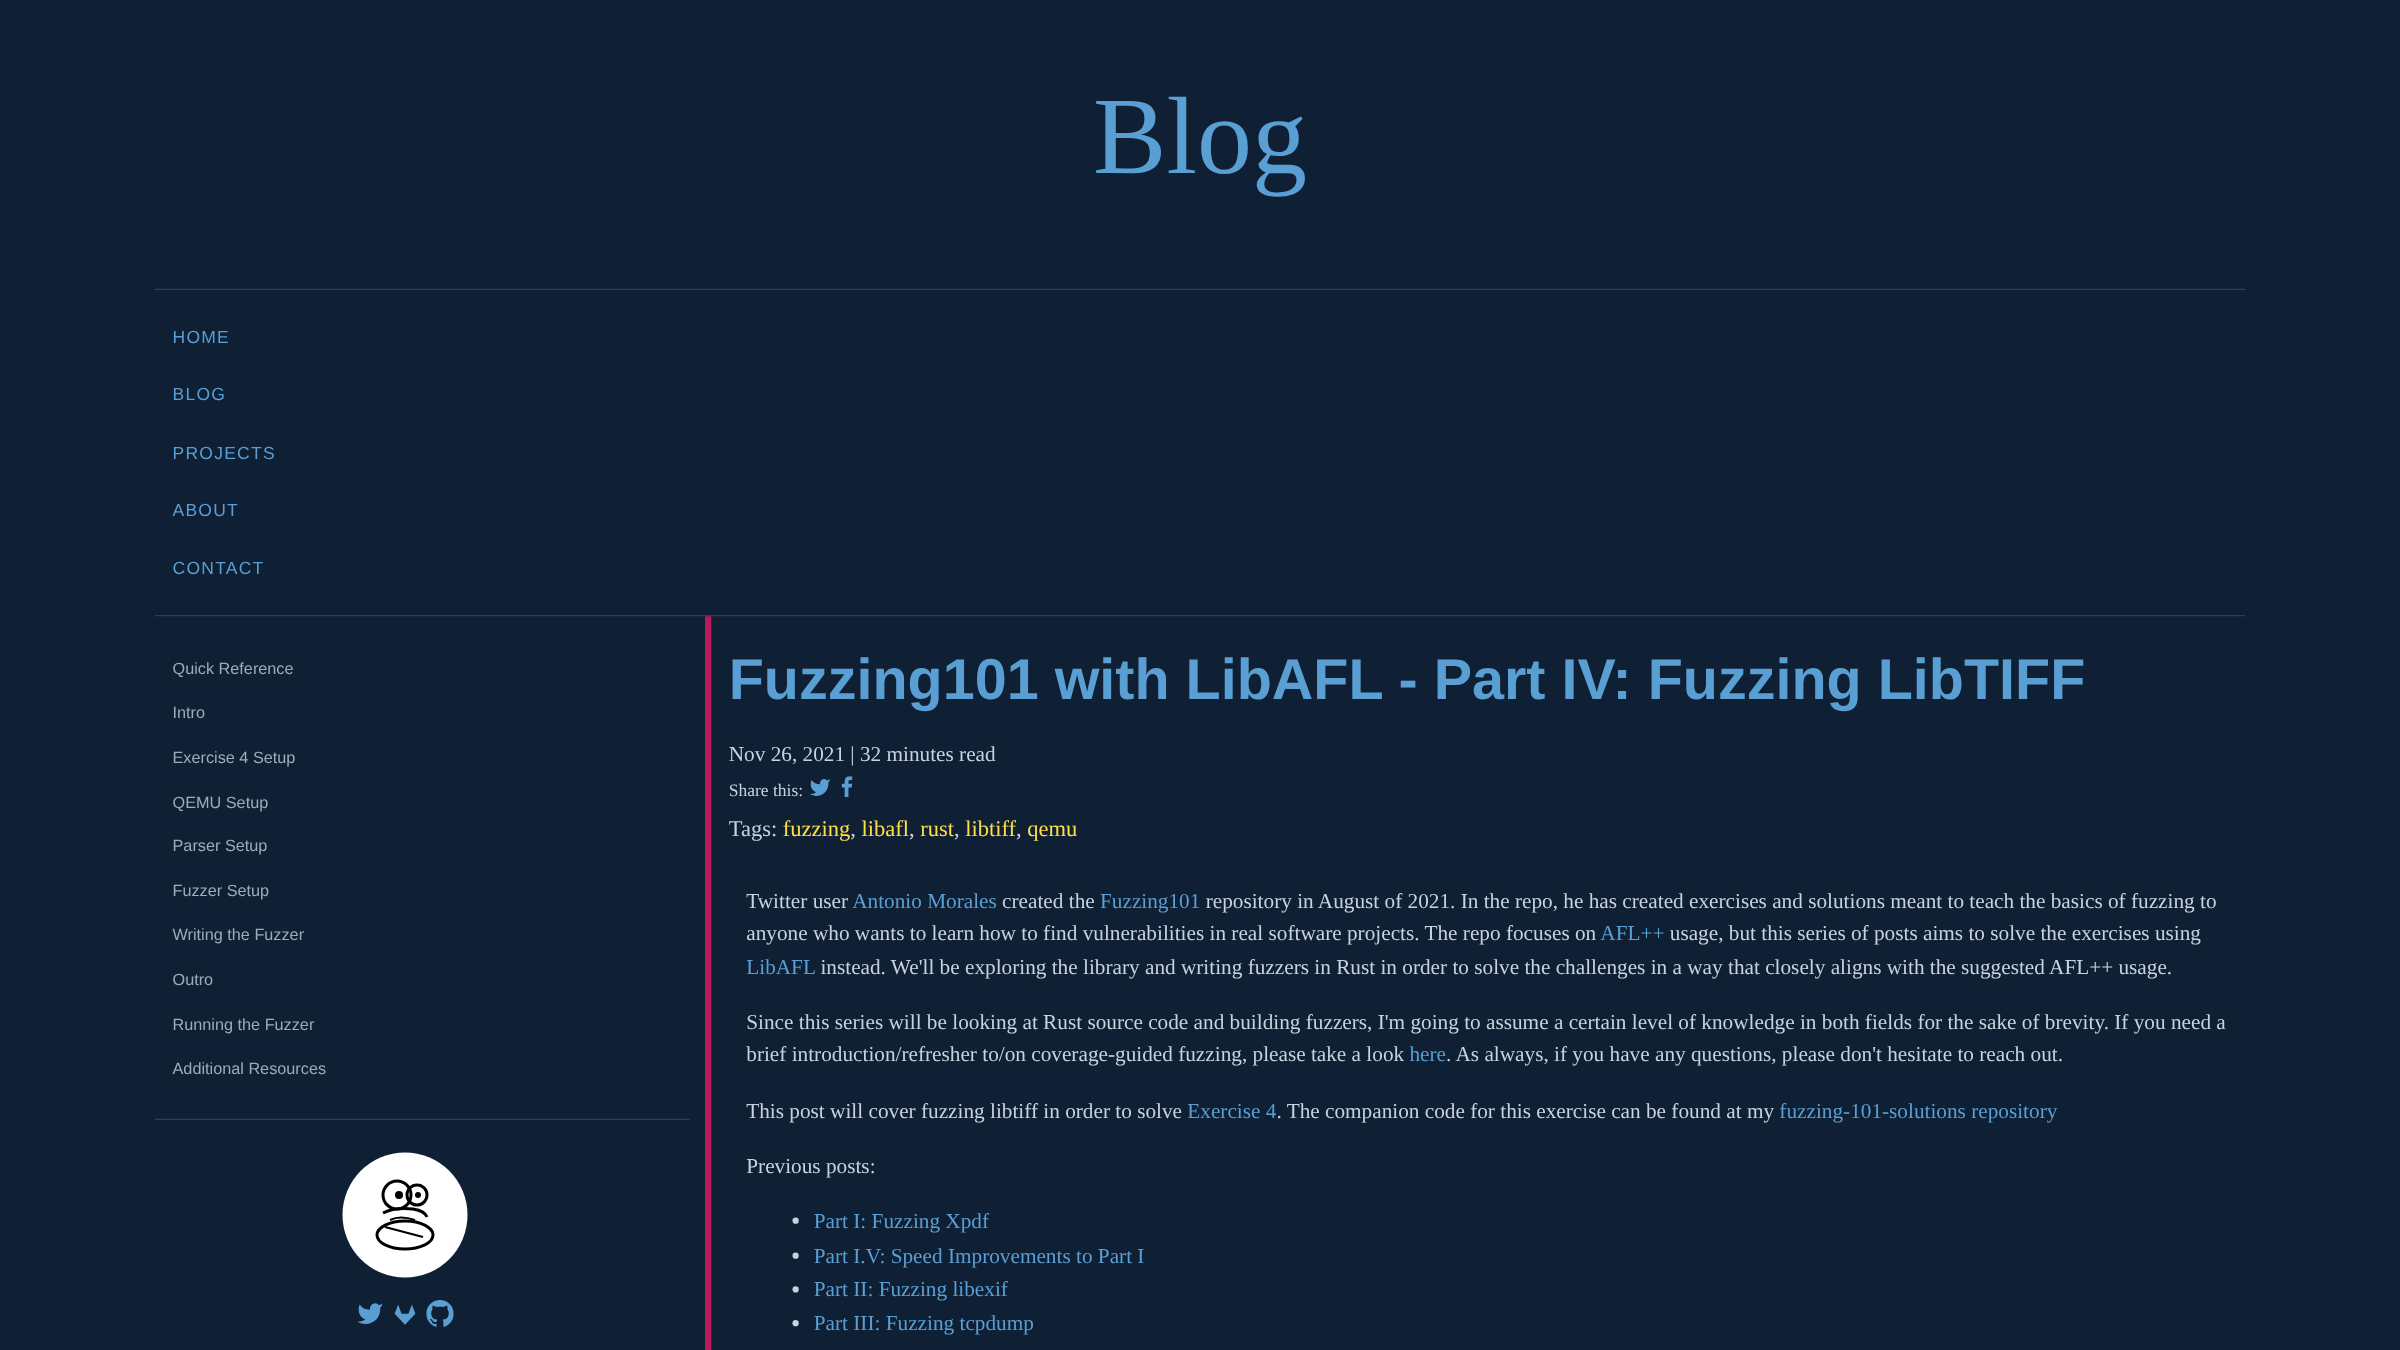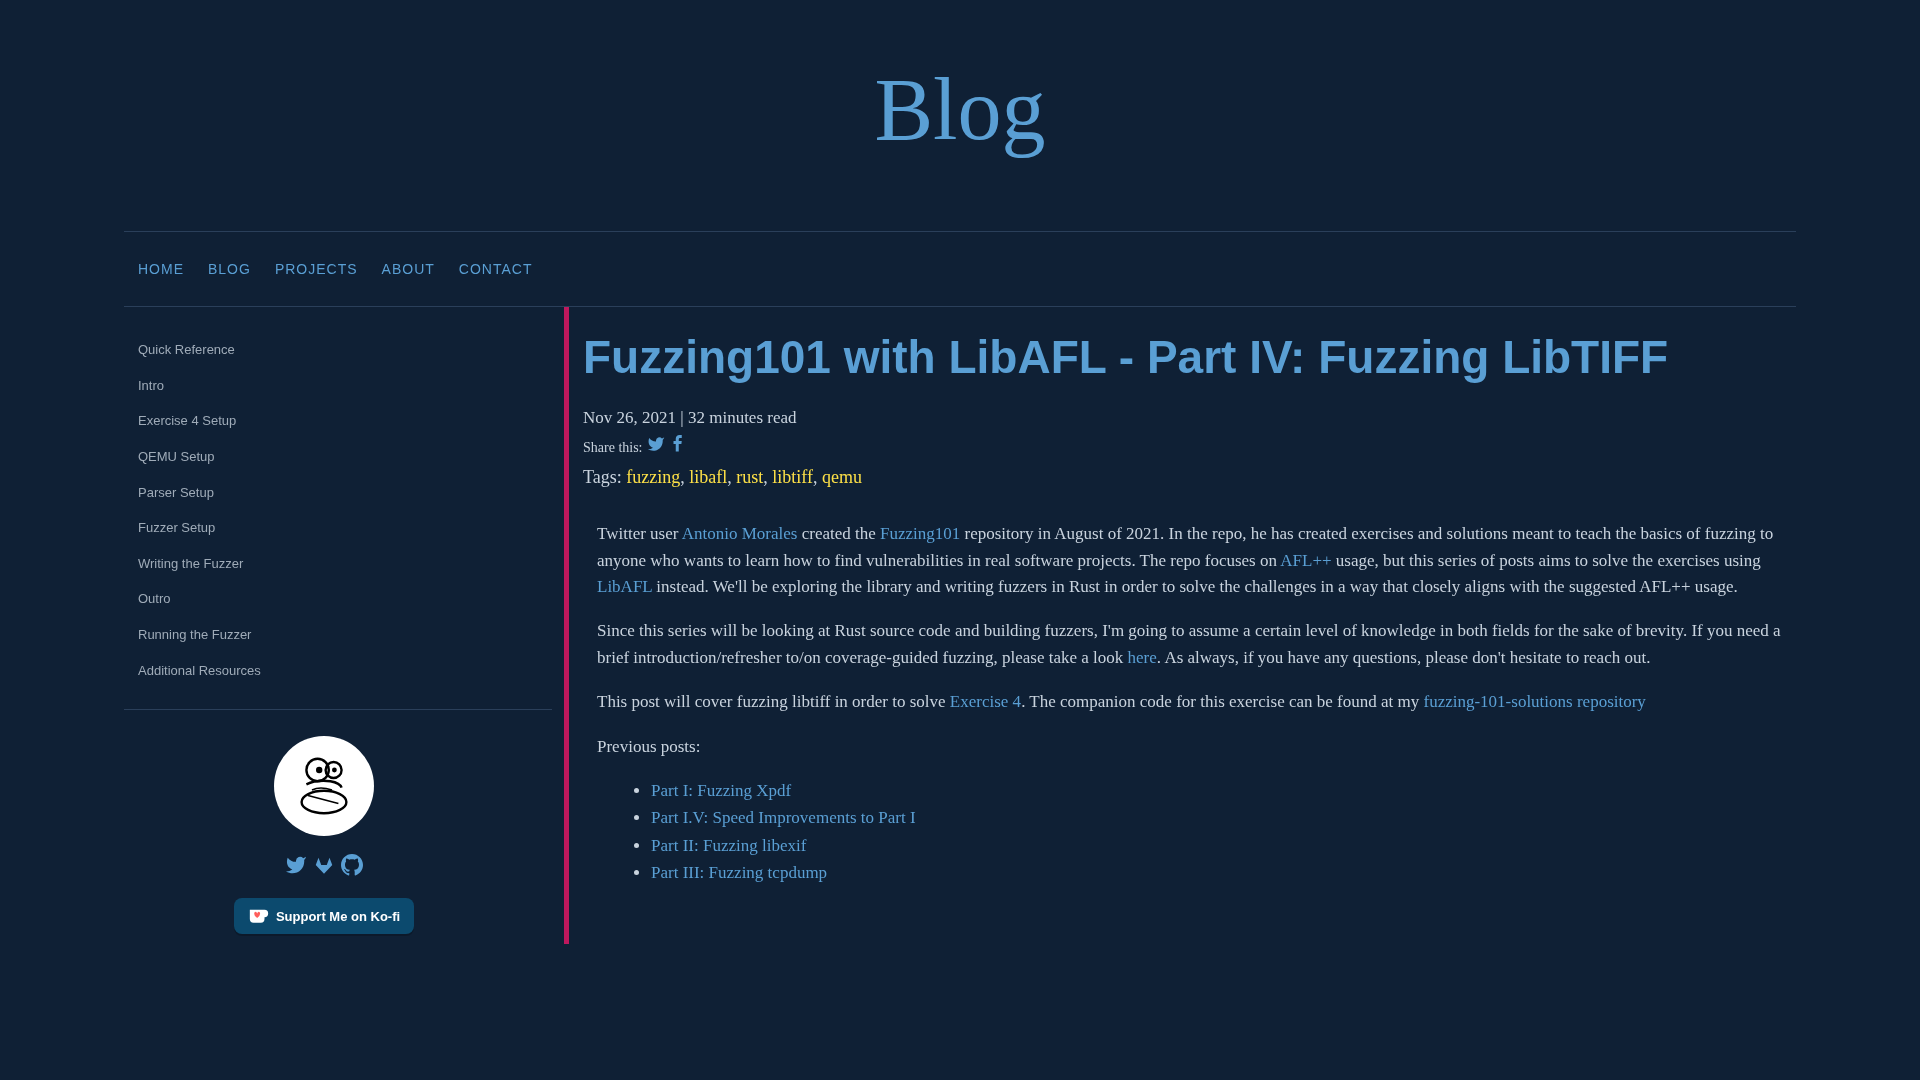--- a/index.html
+++ b/index.html
@@ -34,20 +34,21 @@
 .top-hr {
   border: none;
   border-top: 1px solid #2a3f5a;
   margin: 0;
 }
 
 .nav {
   display: flex;
   gap: 24px;
   padding: 26px 14px 26px 14px;
+  flex-direction: column;
 }
 
 .nav a {
   color: #5a9fd4;
   text-decoration: none;
   font-size: 14px;
   letter-spacing: 1px;
   font-family: -apple-system, BlinkMacSystemFont, 'Segoe UI', sans-serif;
 }
 

